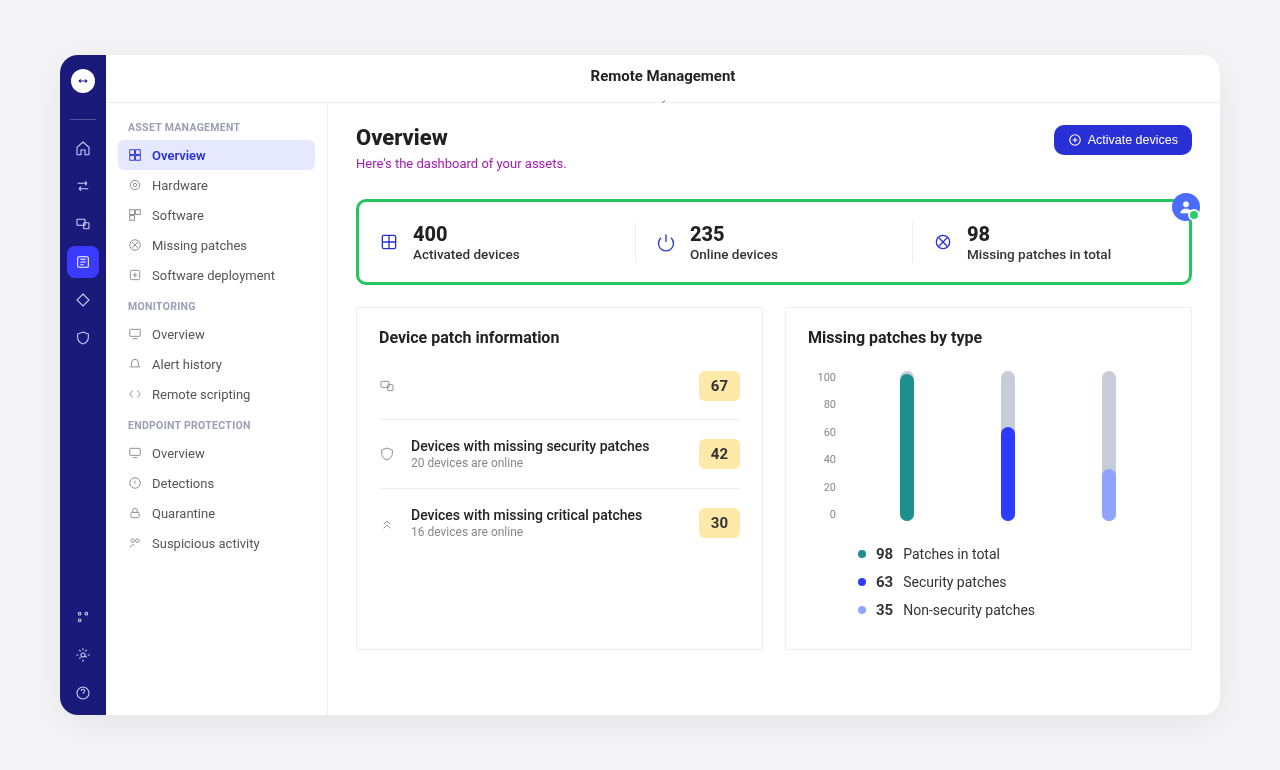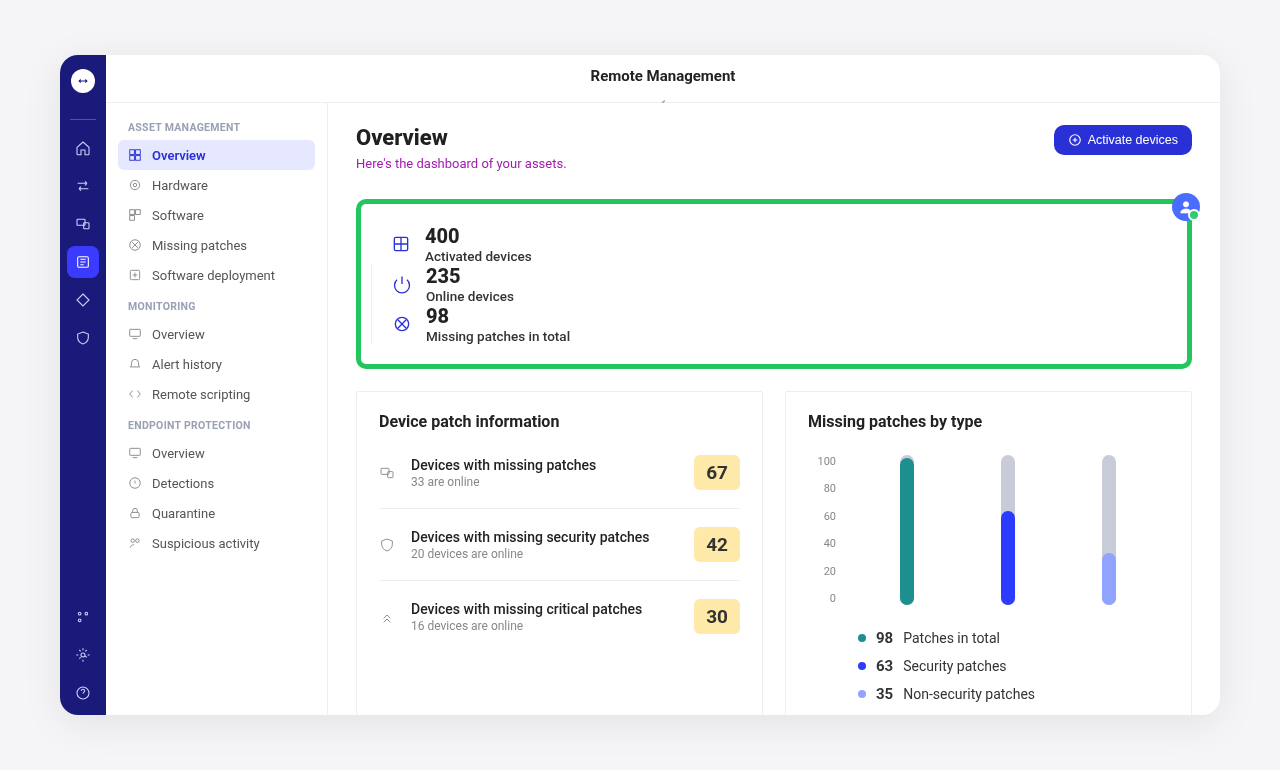--- a/index.html
+++ b/index.html
@@ -136,25 +136,24 @@
 .page-head p { font-size:13px; color:#a21caf; margin-top:6px; }
 .primary-btn {
   background:#2930d6; color:#fff; border:none; border-radius:10px;
   padding:8px 14px; font-size:12.5px; font-weight:400; cursor:pointer;
   display:flex; align-items:center; gap:6px;
 }
 .primary-btn svg { width:14px; height:14px; stroke:#fff; fill:none; stroke-width:2; }
 
 .stats-card {
   margin-top: 28px;
-  border:5px solid #22c55e;
+  border:3px solid #22c55e;
   border-radius:10px;
   display:flex;
-  padding: 20px 10px;
-  flex-direction: column;
+  padding: 20px 0;
 }
 .stat {
   flex:1;
   display:flex;
   align-items:center;
   gap:14px;
   padding:0 20px;
   border-left:1px solid #eee;
 }
 .stat:first-child { border-left:none; }
@@ -179,21 +178,21 @@
 }
 .patch-row:first-of-type { border-top:none; padding-top:12px; }
 .patch-row .p-icon { width:16px; height:16px; stroke:#888; fill:none; stroke-width:1.4; flex-shrink:0; }
 .patch-row .text .t { font-size:14px; color:#222; font-weight:500; }
 .patch-row .text .s { font-size:12px; color:#888; margin-top:2px; }
 .patch-row .count {
   margin-left:auto;
   background:#ffe9a8;
   color:#333;
   font-weight:700;
-  font-size:19px;
+  font-size:15px;
   padding:6px 12px;
   border-radius:6px;
 }
 
 .chart-wrap { display:flex; gap:10px; margin-top:24px; }
 .y-axis { display:flex; flex-direction:column; justify-content:space-between; font-size:11px; color:#888; text-align:right; width:28px; height:150px; }
 .bars { flex:1; display:flex; justify-content:space-around; height:150px; align-items:flex-end; gap:40px; padding:0 30px; }
 .bar { width:14px; background:#c8ccd8; border-radius:7px; position:relative; }
 .bar .fill { position:absolute; bottom:0; left:0; width:100%; border-radius:7px; }
 .legend { margin-top:24px; padding-left:50px; }
@@ -457,24 +456,20 @@
         </div>
 
         <div class="panels">
           <div class="panel panel-left">
             <h2>Device patch information</h2>
             <div class="patch-row">
               <svg class="p-icon" viewBox="0 0 24 24">
                   <rect x="3" y="5" width="12" height="9" rx="1"></rect>
                   <rect x="13" y="10" width="8" height="9" rx="1"></rect>
                 </svg>
-              <div class="text">
-                  <div class="t">Devices with missing patches</div>
-                  <div class="s">33 are online</div>
-                </div>
               <div class="count">67</div>
             </div>
             <div class="patch-row">
               <svg class="p-icon" viewBox="0 0 24 24">
                   <path d="M12 3l8 3v5c0 5-3.5 8.5-8 10-4.5-1.5-8-5-8-10V6z"></path>
                 </svg>
               <div class="text">
                   <div class="t">Devices with missing security patches</div>
                   <div class="s">20 devices are online</div>
                 </div>

